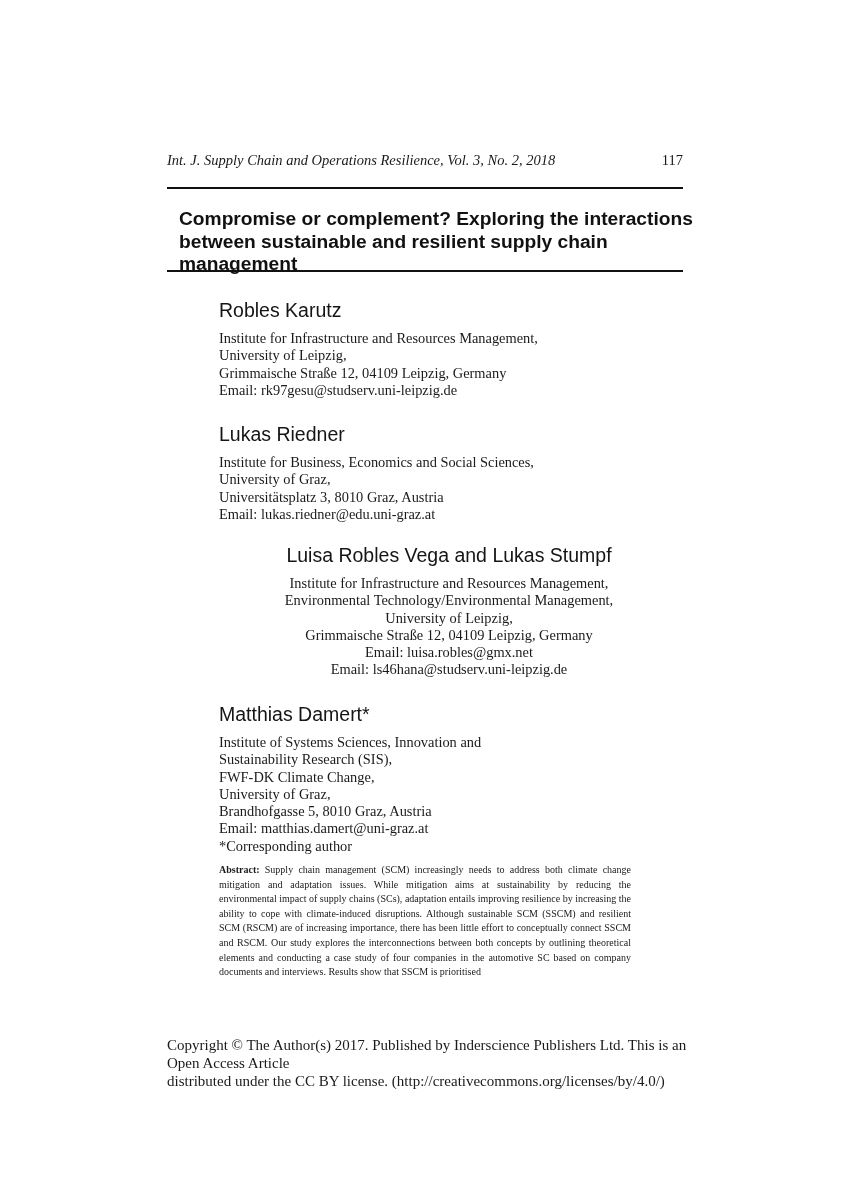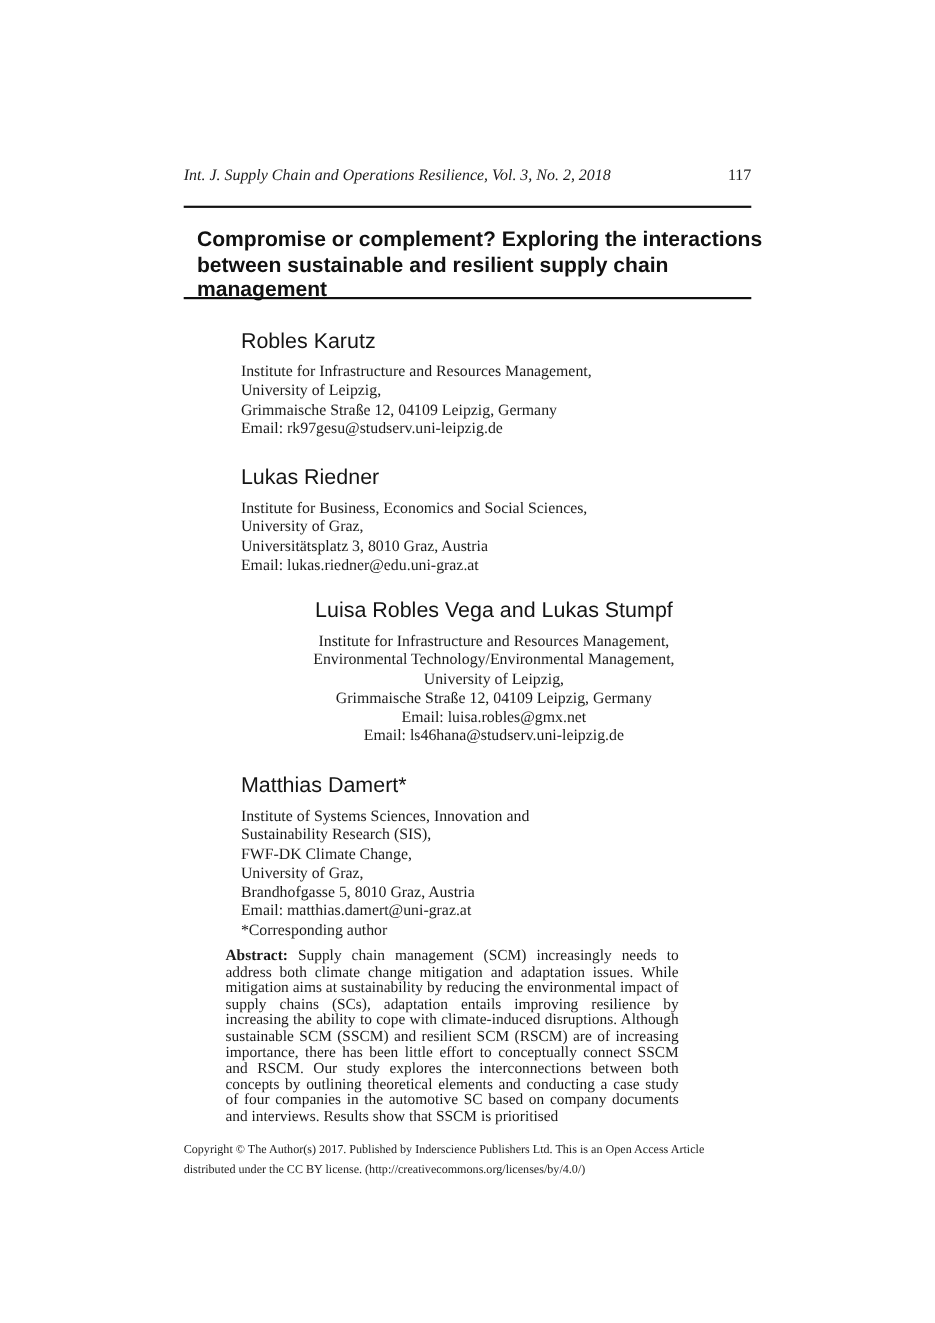--- a/index.html
+++ b/index.html
@@ -71,40 +71,40 @@
       line-height: 17.3px;
       color: #1a1a1a;
       white-space: nowrap;
     }
     #author-1 { top: 298px; }
     #author-2 { top: 422px; }
     #author-3 { top: 543px; text-align: center; }
     #author-4 { top: 702px; }
     .abstract {
       position: absolute;
-      left: 205px;
+      left: 219px;
       top: 863px;
       width: 412px;
       font-family: "Liberation Serif", serif;
-      font-size: 14px;
+      font-size: 10px;
       line-height: 14.6px;
       color: #1a1a1a;
       text-align: justify;
       margin: 0;
     }
     .abstract-label {
       font-weight: bold;
     }
     .copyright {
       position: absolute;
       left: 167px;
       top: 1036px;
       width: 520px;
       font-family: "Liberation Serif", serif;
-      font-size: 11px;
+      font-size: 15px;
       line-height: 18px;
       color: #1a1a1a;
     }
   </style>
 </head>
 <body>
 
 <div class="running-header">
   <span>Int. J. Supply Chain and Operations Resilience, Vol. 3, No. 2, 2018</span>
   <span class="page-number">117</span>

